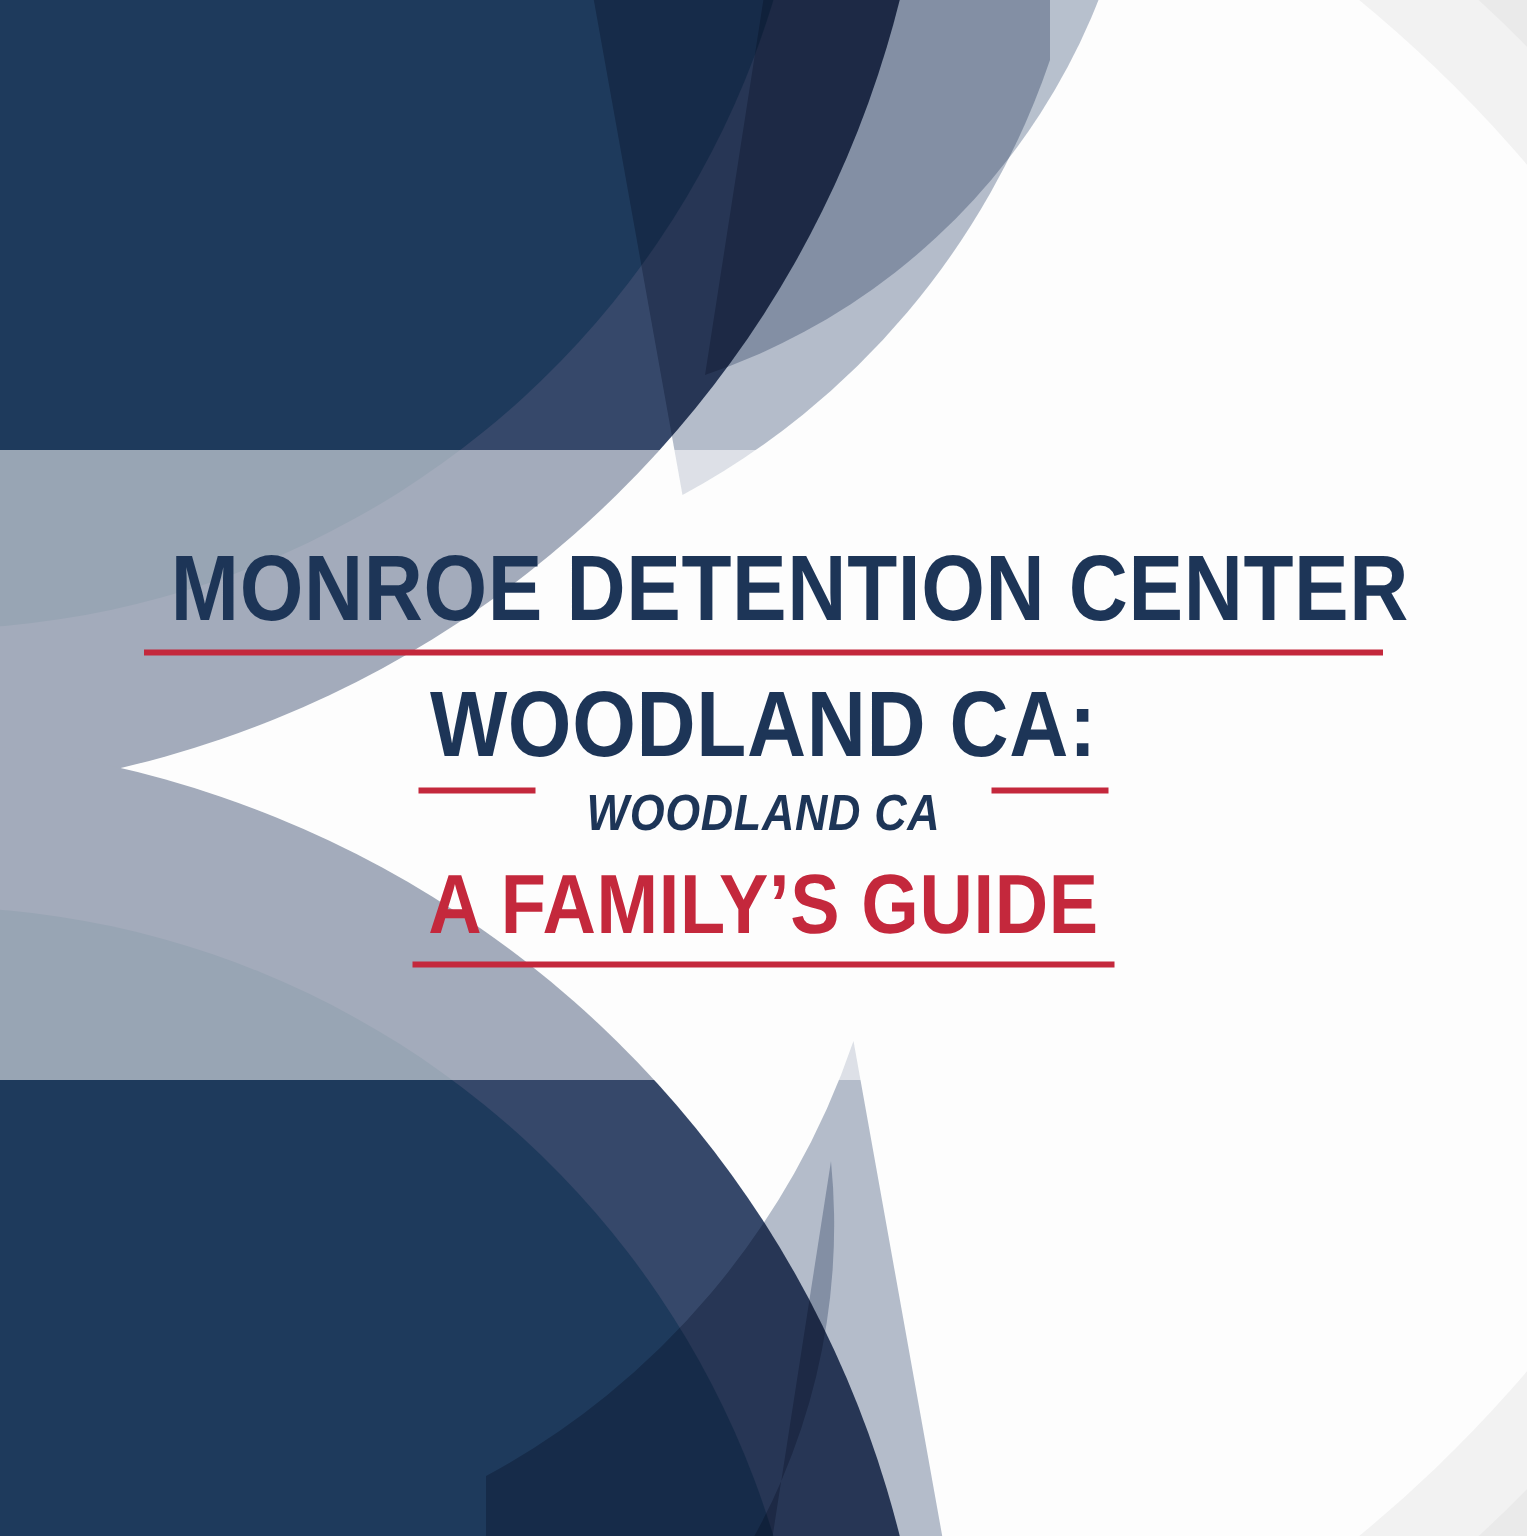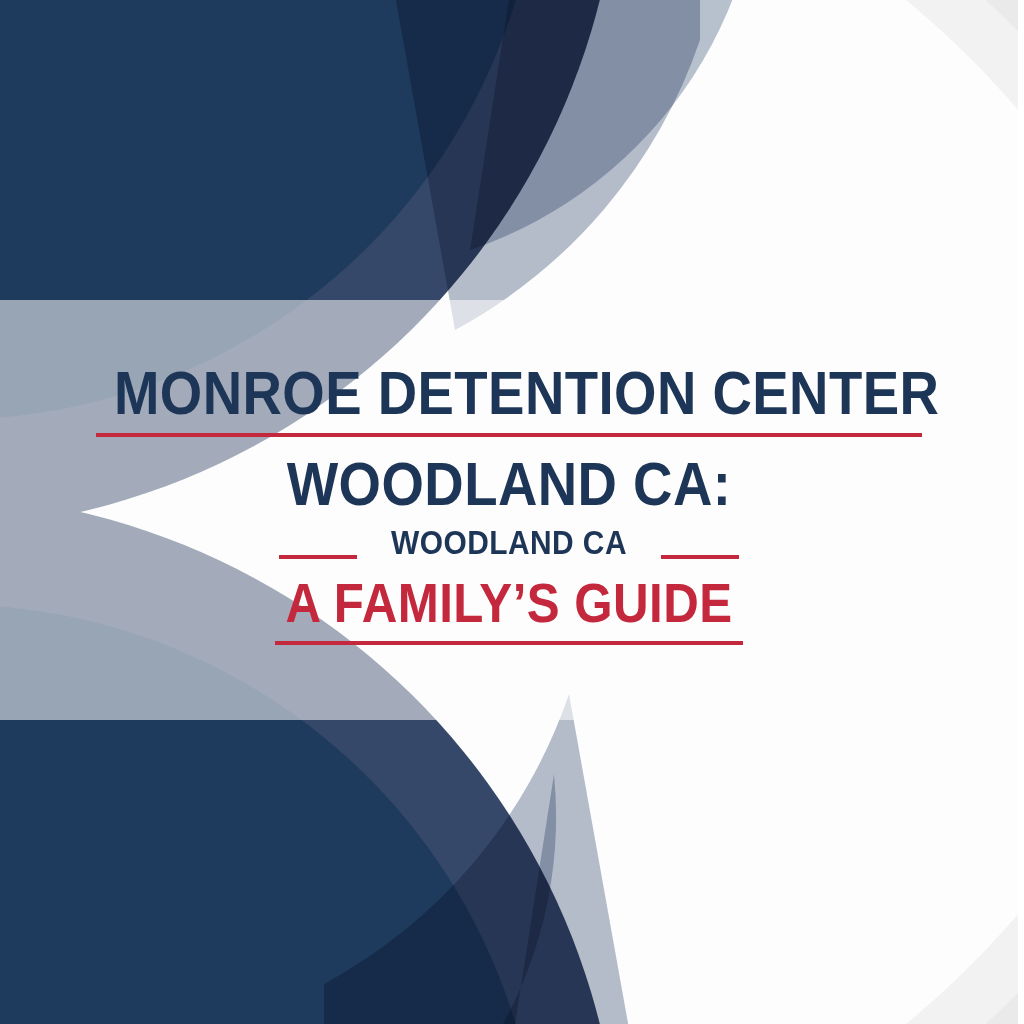--- a/index.html
+++ b/index.html
@@ -70,24 +70,25 @@
   #title-line-2 {
     font-size: 62px;
     line-height: 1.0;
     color: #1d3557;
     margin: 16px 0 0 0;
   }
 
   
   #subtitle-row {
     display: flex;
-    align-items: flex-end;
+    align-items: flex-start;
     justify-content: center;
     gap: 18px;
     margin-top: 10px;
+    font-style: italic;
   }
   .sub-dash {
     width: 78px;
     height: 4px;
     background: #c4283c;
     flex: 0 0 auto;
   }
   #subtitle-text {
     font-size: 34px;
     line-height: 1.0;

